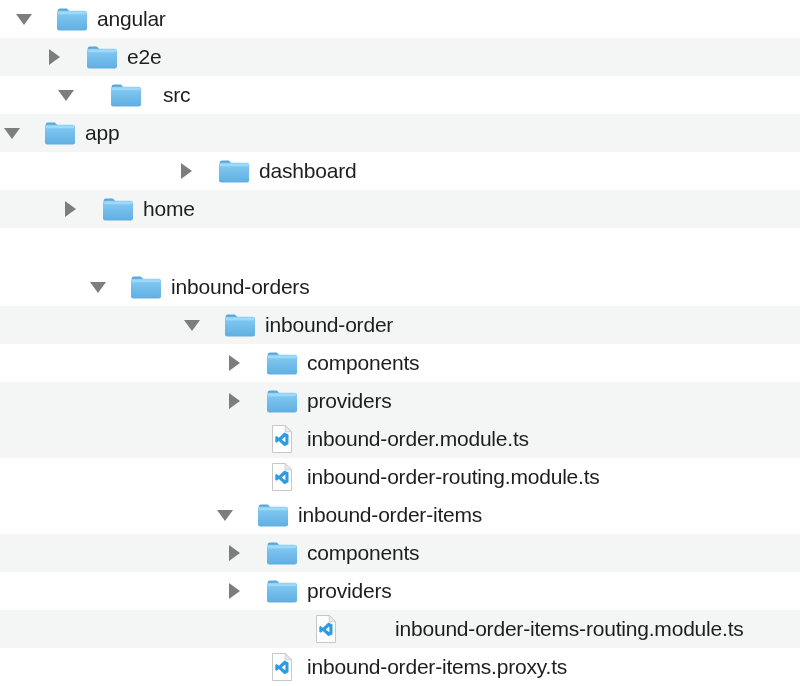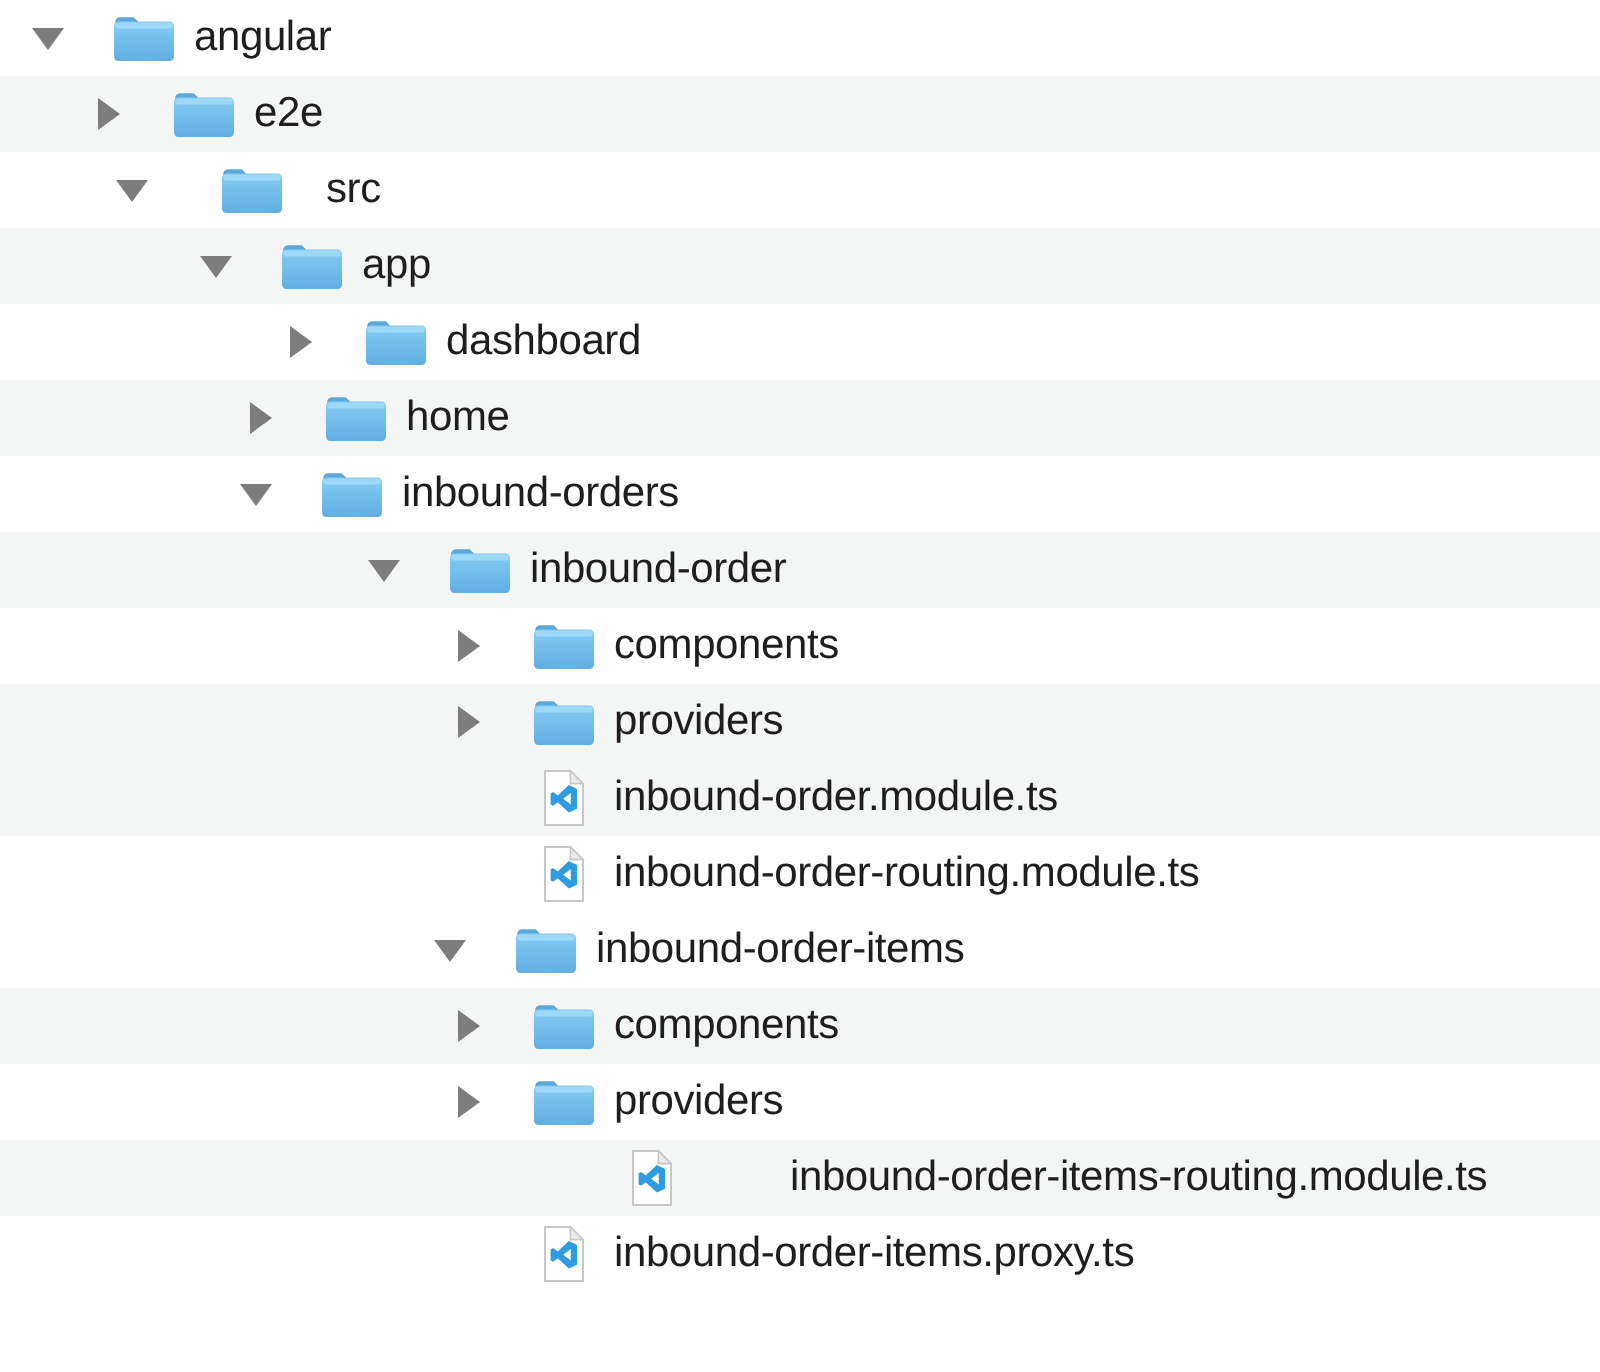--- a/index.html
+++ b/index.html
@@ -113,78 +113,78 @@
               <stop offset="1" stop-color="#60aee2"></stop>
             </linearGradient>
           </defs>
           <path d="M1.5 6 Q1.5 2.6 4 2.6 H10.8 L14 5.8 H1.5 Z" fill="#5ca7da"></path>
           <rect x="1" y="4.8" width="30" height="19.7" rx="2.2" fill="url(#fg)"></rect>
           <rect x="1.6" y="5.4" width="28.8" height="2.8" rx="1.2" fill="#9ed9f8"></rect>
         </svg>
       </span>
       <span class="row-label">src</span>
     </div>
-    <div class="tree-row striped" style="padding-left: 96px;">
+    <div class="tree-row striped" style="">
       <span class="twist">
         <span class="tri-down"></span>
       </span>
       <span class="icon-box">
         <svg width="32" height="26" viewBox="0 0 32 26">
           <defs>
             <linearGradient id="fg" x1="0" y1="0" x2="0" y2="1">
               <stop offset="0" stop-color="#86ccf4"></stop>
               <stop offset="1" stop-color="#60aee2"></stop>
             </linearGradient>
           </defs>
           <path d="M1.5 6 Q1.5 2.6 4 2.6 H10.8 L14 5.8 H1.5 Z" fill="#5ca7da"></path>
           <rect x="1" y="4.8" width="30" height="19.7" rx="2.2" fill="url(#fg)"></rect>
           <rect x="1.6" y="5.4" width="28.8" height="2.8" rx="1.2" fill="#9ed9f8"></rect>
         </svg>
       </span>
       <span class="row-label">app</span>
     </div>
-    <div class="tree-row" style="padding-left: 138px;">
+    <div class="tree-row" style="padding-left: 138px; margin-left: 36px;">
       <span class="twist">
         <span class="tri-right"></span>
       </span>
       <span class="icon-box">
         <svg width="32" height="26" viewBox="0 0 32 26">
           <defs>
             <linearGradient id="fg" x1="0" y1="0" x2="0" y2="1">
               <stop offset="0" stop-color="#86ccf4"></stop>
               <stop offset="1" stop-color="#60aee2"></stop>
             </linearGradient>
           </defs>
           <path d="M1.5 6 Q1.5 2.6 4 2.6 H10.8 L14 5.8 H1.5 Z" fill="#5ca7da"></path>
           <rect x="1" y="4.8" width="30" height="19.7" rx="2.2" fill="url(#fg)"></rect>
           <rect x="1.6" y="5.4" width="28.8" height="2.8" rx="1.2" fill="#9ed9f8"></rect>
         </svg>
       </span>
       <span class="row-label">dashboard</span>
     </div>
-    <div class="tree-row striped" style="padding-left: 118px;">
+    <div class="tree-row striped" style="padding-left: 58px;">
       <span class="twist">
         <span class="tri-right"></span>
       </span>
       <span class="icon-box">
         <svg width="32" height="26" viewBox="0 0 32 26">
           <defs>
             <linearGradient id="fg" x1="0" y1="0" x2="0" y2="1">
               <stop offset="0" stop-color="#86ccf4"></stop>
               <stop offset="1" stop-color="#60aee2"></stop>
             </linearGradient>
           </defs>
           <path d="M1.5 6 Q1.5 2.6 4 2.6 H10.8 L14 5.8 H1.5 Z" fill="#5ca7da"></path>
           <rect x="1" y="4.8" width="30" height="19.7" rx="2.2" fill="url(#fg)"></rect>
           <rect x="1.6" y="5.4" width="28.8" height="2.8" rx="1.2" fill="#9ed9f8"></rect>
         </svg>
       </span>
       <span class="row-label">home</span>
     </div>
-    <div class="tree-row" style="padding-left: 116px;">
+    <div class="tree-row" style="padding-left: 86px; margin-top: 40px;">
       <span class="twist">
         <span class="tri-down"></span>
       </span>
       <span class="icon-box">
         <svg width="32" height="26" viewBox="0 0 32 26">
           <defs>
             <linearGradient id="fg" x1="0" y1="0" x2="0" y2="1">
               <stop offset="0" stop-color="#86ccf4"></stop>
               <stop offset="1" stop-color="#60aee2"></stop>
             </linearGradient>

